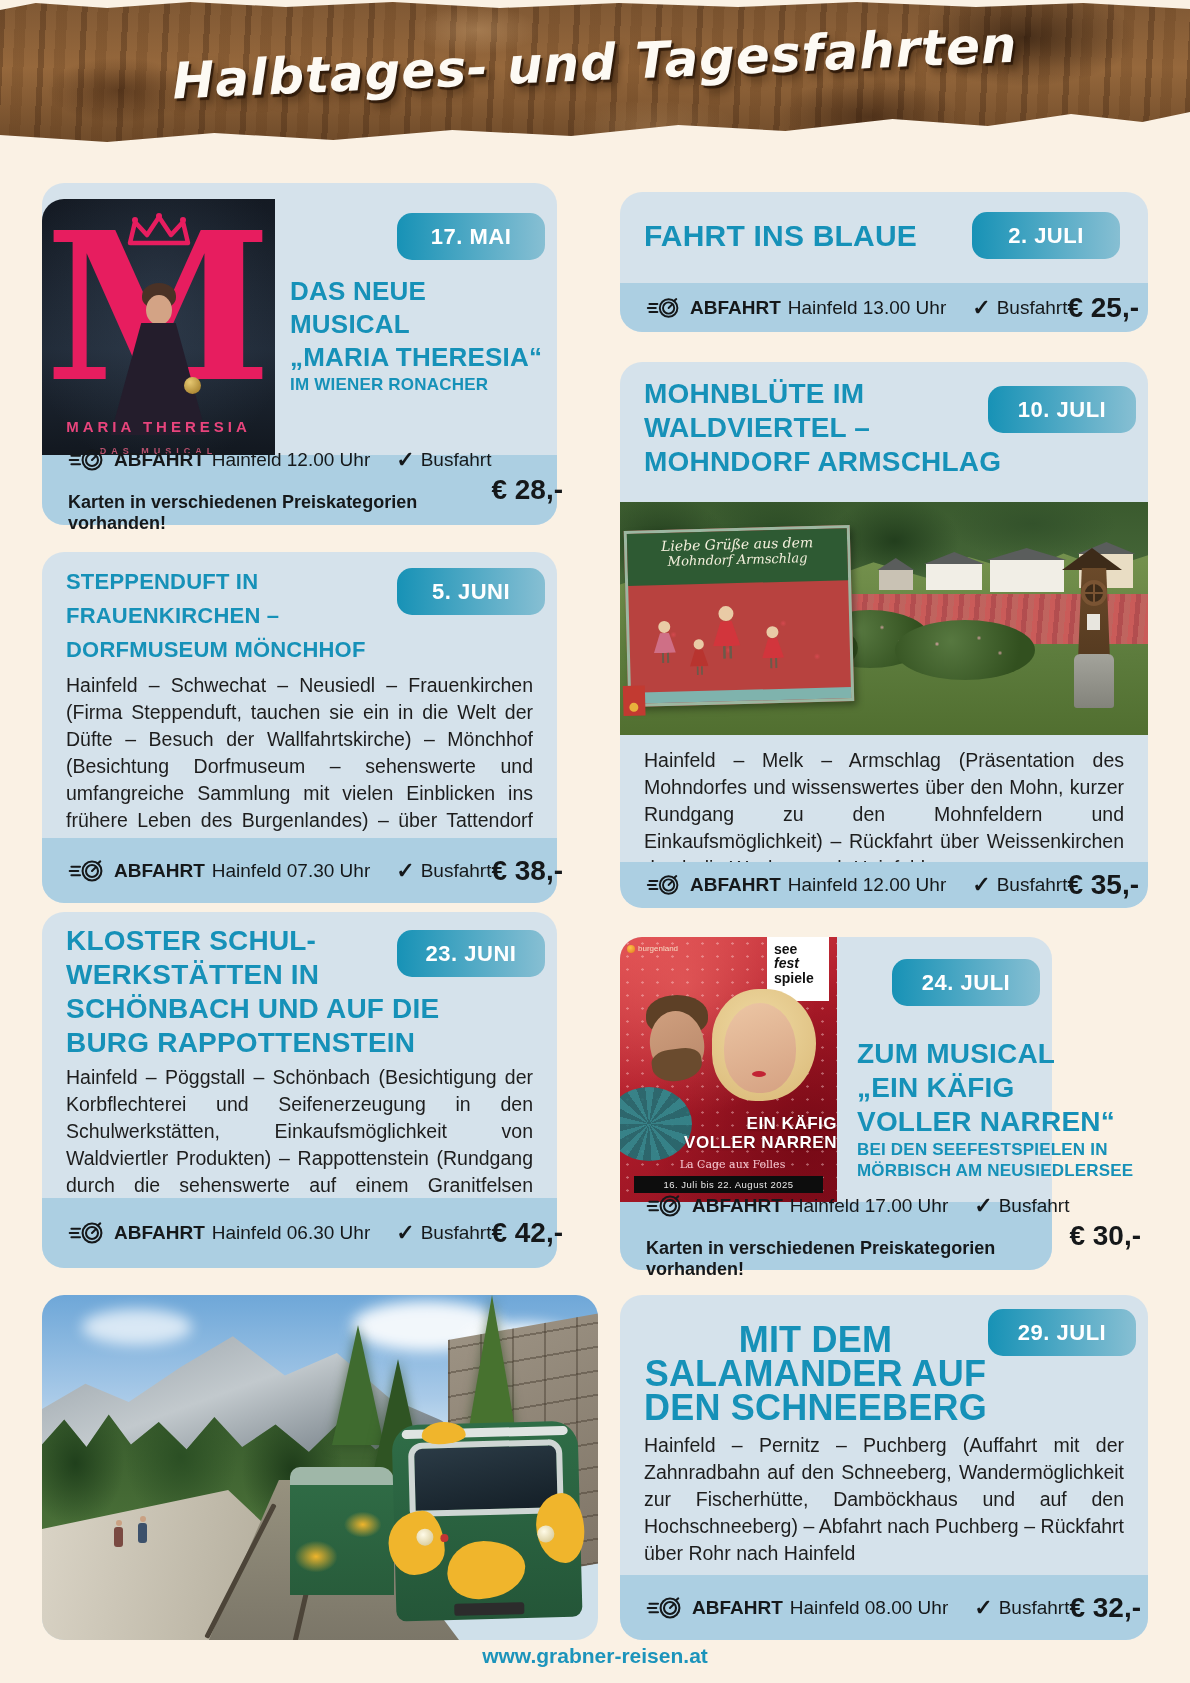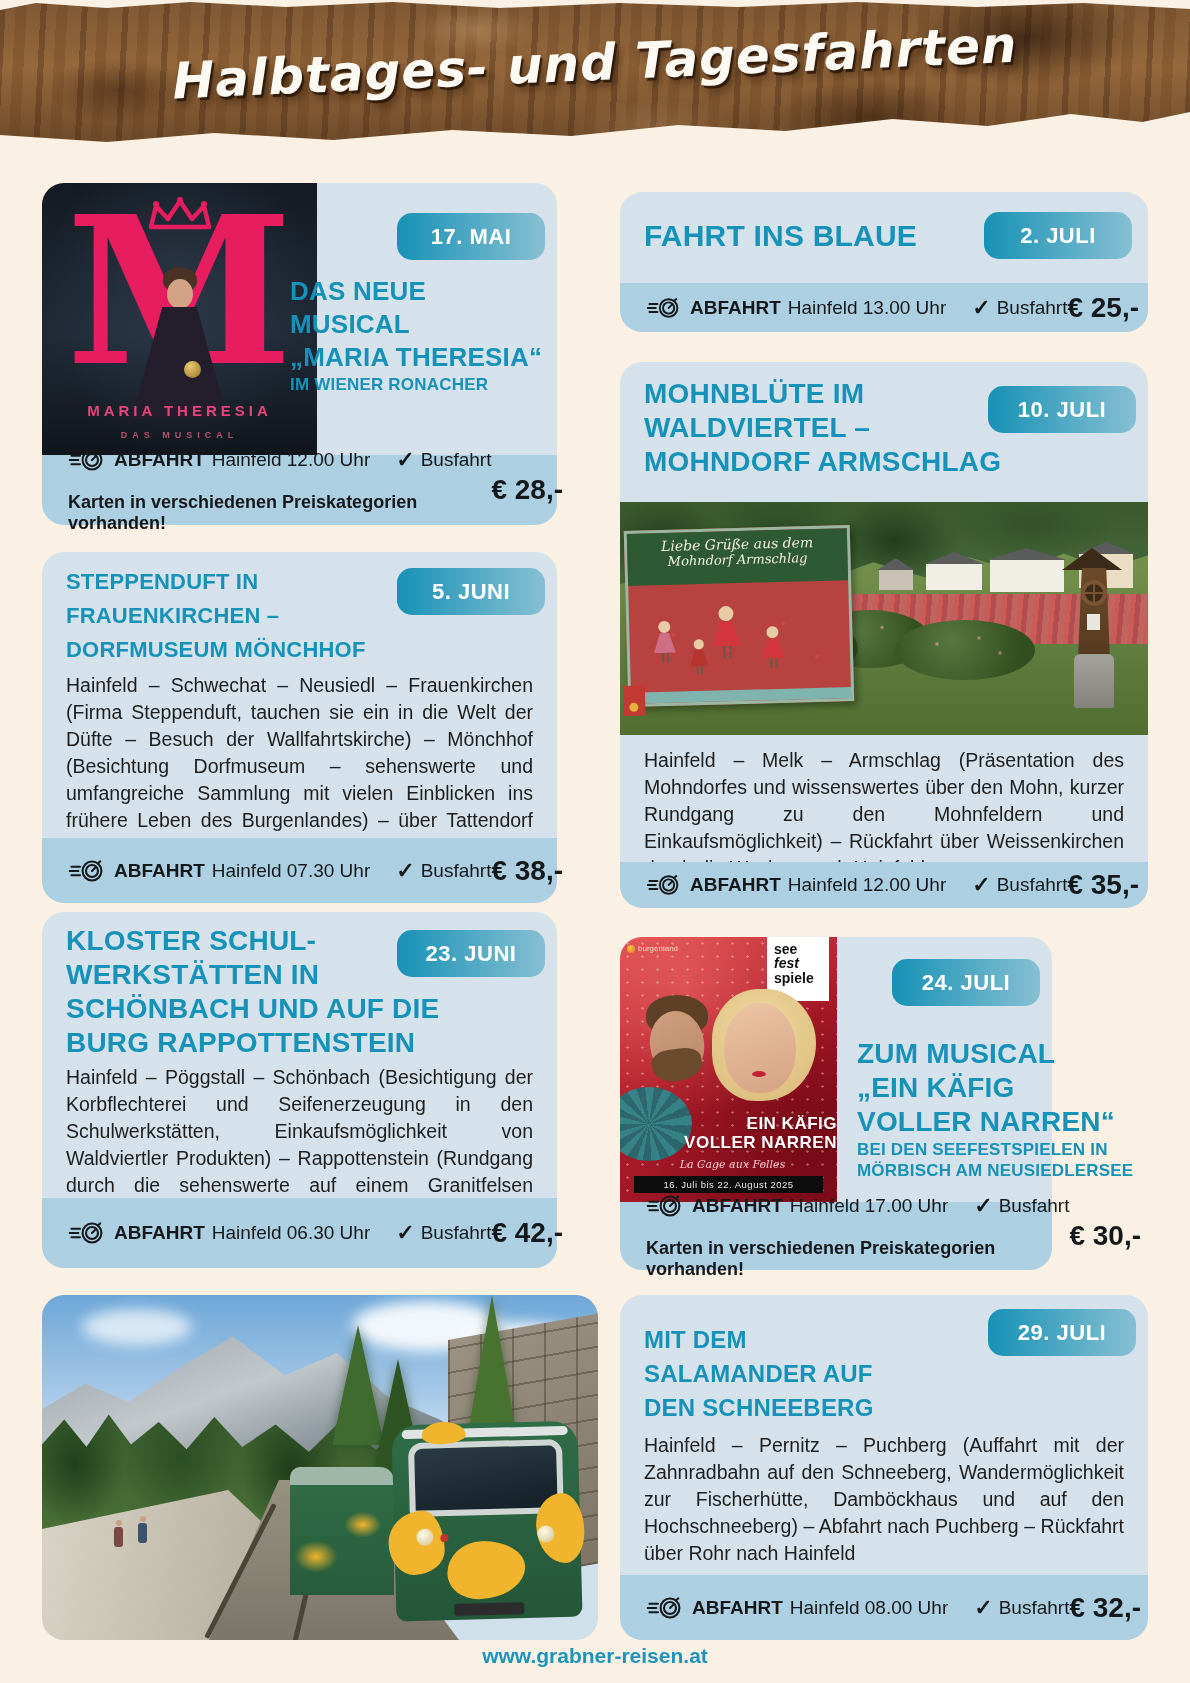--- a/index.html
+++ b/index.html
@@ -36,21 +36,21 @@
   .bar{position:absolute;left:0;right:0;bottom:0;background:#accfe2;border-radius:0 0 22px 22px;
     display:flex;align-items:center;justify-content:space-between;padding:0 26px;box-sizing:border-box;}
   .dep{display:flex;align-items:center;font-size:19px;color:#15181a;white-space:nowrap;}
   .dep .abf{font-weight:700;margin:0 7px 0 10px;}
   .dep .chk{font-weight:700;font-size:22px;margin:0 6px 0 26px;}
   .note{font-weight:700;font-size:18px;color:#15181a;margin-top:19px;}
   .price{font-weight:700;font-size:28px;color:#15181a;white-space:nowrap;}
   .abficon{flex:0 0 auto;}
 
   
-  .poster-mt{position:absolute;left:0;top:0;width:275px;height:272px;border-radius:22px 0 0 0;overflow:hidden;
+  .poster-mt{position:absolute;left:0;top:16px;width:233px;height:272px;border-radius:22px 0 0 0;overflow:hidden;
     background:
       radial-gradient(180px 220px at 50% 40%, rgba(70,88,110,.35), transparent 75%),
       linear-gradient(180deg,#141a23,#202a37 55%,#10151c);}
   .mt-m{position:absolute;left:50%;top:4px;transform:translateX(-50%);font-family:"DejaVu Serif",serif;
     font-weight:700;font-size:205px;line-height:1.02;color:#e71d5f;}
   .mt-crown{position:absolute;left:50%;top:14px;transform:translateX(-50%);}
   .mt-hair{position:absolute;left:50%;top:84px;transform:translateX(-50%);width:34px;height:26px;background:#4a3226;border-radius:50% 50% 45% 45%;}
   .mt-head{position:absolute;left:50%;top:96px;transform:translateX(-50%);width:26px;height:30px;background:#d3a385;border-radius:50%;}
   .mt-body{position:absolute;left:50%;top:124px;transform:translateX(-50%);width:96px;height:112px;background:#241d2c;
     clip-path:polygon(32% 0,68% 0,100% 100%,0 100%);}
@@ -125,21 +125,21 @@
   .kf-region::before{content:"";width:8px;height:8px;border-radius:50%;background:radial-gradient(circle at 40% 35%,#ffc24d,#e07b18);}
   .kf-hairR{position:absolute;left:92px;top:52px;width:104px;height:112px;border-radius:48% 52% 55% 45%;background:radial-gradient(circle at 45% 35%,#efd9a2,#d9b876);}
   .kf-faceR{position:absolute;left:104px;top:66px;width:72px;height:90px;border-radius:50% 50% 46% 46%;background:linear-gradient(160deg,#ecc6a4,#d5a182);}
   .kf-lips{position:absolute;left:132px;top:134px;width:14px;height:6px;border-radius:50%;background:#c22334;}
   .kf-hairL{position:absolute;left:26px;top:58px;width:62px;height:40px;border-radius:50% 50% 40% 40%;background:#5d4026;}
   .kf-faceL{position:absolute;left:30px;top:74px;width:54px;height:66px;border-radius:50% 50% 48% 48%;background:linear-gradient(160deg,#cf9f7e,#b9886a);transform:rotate(-8deg);}
   .kf-beard{position:absolute;left:32px;top:112px;width:50px;height:32px;border-radius:40% 40% 55% 55%;background:#6a4b2e;transform:rotate(-8deg);}
   .kf-fan{position:absolute;left:-14px;top:150px;width:86px;height:74px;border-radius:50%;
     background:repeating-conic-gradient(from 200deg,#1f6f74 0 14deg,#2a8d92 14deg 28deg);opacity:.9;}
   .kf-title{position:absolute;left:0;right:0;bottom:50px;text-align:right;color:#fff;font-weight:700;font-size:17px;line-height:19px;letter-spacing:.5px;text-shadow:0 1px 2px rgba(60,0,0,.6);}
-  .kf-script{position:absolute;left:0;right:0;bottom:31px;text-align:center;color:#f6c9d2;font-family:"DejaVu Serif",serif;font-style:italic;font-size:11px;padding-left:8px;}
+  .kf-script{position:absolute;left:0;right:0;bottom:31px;text-align:center;color:#f6c9d2;font-family:"DejaVu Serif",serif;font-size:11px;padding-left:8px;}
   .kf-dates{position:absolute;left:14px;right:14px;bottom:9px;height:17px;background:#0d0d0d;color:#eaeaea;
     display:flex;align-items:center;justify-content:center;font-size:9.5px;letter-spacing:.5px;}
 
   
   .photo-train{position:absolute;left:42px;top:1295px;width:556px;height:345px;border-radius:22px;overflow:hidden;
     background:linear-gradient(180deg,#6ea7d8 0%,#a9cae8 30%,#dcebf5 48%,#cfe0ea 60%);}
   .tr-cloud{position:absolute;background:#fff;border-radius:50%;filter:blur(7px);opacity:.9;}
   .tr-rock{position:absolute;left:0;top:30px;width:78%;height:140px;
     background:linear-gradient(160deg,#939da4,#c2c9cd 45%,#7e888f 80%);
     clip-path:polygon(0 60%,10% 42%,20% 55%,32% 30%,44% 8%,56% 36%,68% 20%,80% 52%,92% 68%,100% 85%,100% 100%,0 100%);}
@@ -289,21 +289,21 @@
         <span class="abf">ABFAHRT</span>
         <span>Hainfeld 06.30 Uhr</span>
         <span class="chk">✓</span>
         <span>Busfahrt</span>
       </div>
       <div class="price">€ 42,-</div>
     </div>
   </div>
 
   <div class="card" style="left:620px;top:192px;width:528px;height:140px;">
-    <div class="badge" style="right:16px;top:20px;">2. JULI</div>
+    <div class="badge" style="right:28px;top:20px;">2. JULI</div>
     <div class="tlines" style="left:24px;top:27px;font-size:30px;">
       <span>FAHRT INS BLAUE</span>
     </div>
     <div class="bar" style="height:49px;">
       <div class="dep">
         <svg class="abficon" width="34" height="24" viewBox="0 0 42 30">
           <g fill="none" stroke="#15181a" stroke-width="2.4" stroke-linecap="round">
             <path d="M4 10h10M2 15h10M4 20h10"></path>
               <circle cx="28" cy="15" r="11"></circle>
               <circle cx="28" cy="15" r="7"></circle>
@@ -448,21 +448,21 @@
           <span>Busfahrt</span>
         </div>
         <div class="note">Karten in verschiedenen Preiskategorien vorhanden!</div>
       </div>
       <div class="price">€ 30,-</div>
     </div>
   </div>
 
   <div class="card" style="left:620px;top:1295px;width:528px;height:345px;">
     <div class="badge" style="right:12px;top:14px;">29. JULI</div>
-    <div class="tlines" style="left:24px;top:28px;font-size:24px;line-height:34px;">
+    <div class="tlines" style="left:24px;top:28px;font-size:36px;line-height:34px;text-align:center;">
       <span>MIT DEM</span>
       <span>SALAMANDER AUF</span>
       <span>DEN SCHNEEBERG</span>
     </div>
     <div class="desc" style="left:24px;right:24px;top:137px;">Hainfeld – Pernitz – Puchberg (Auffahrt mit der Zahnradbahn auf den Schneeberg, Wandermöglichkeit zur Fischerhütte, Damböckhaus und auf den Hochschneeberg) – Abfahrt nach Puchberg – Rückfahrt über Rohr nach Hainfeld</div>
     <div class="bar" style="height:65px;">
       <div class="dep">
         <svg class="abficon" width="36" height="26" viewBox="0 0 42 30">
           <g fill="none" stroke="#15181a" stroke-width="2.4" stroke-linecap="round">
             <path d="M4 10h10M2 15h10M4 20h10"></path>

